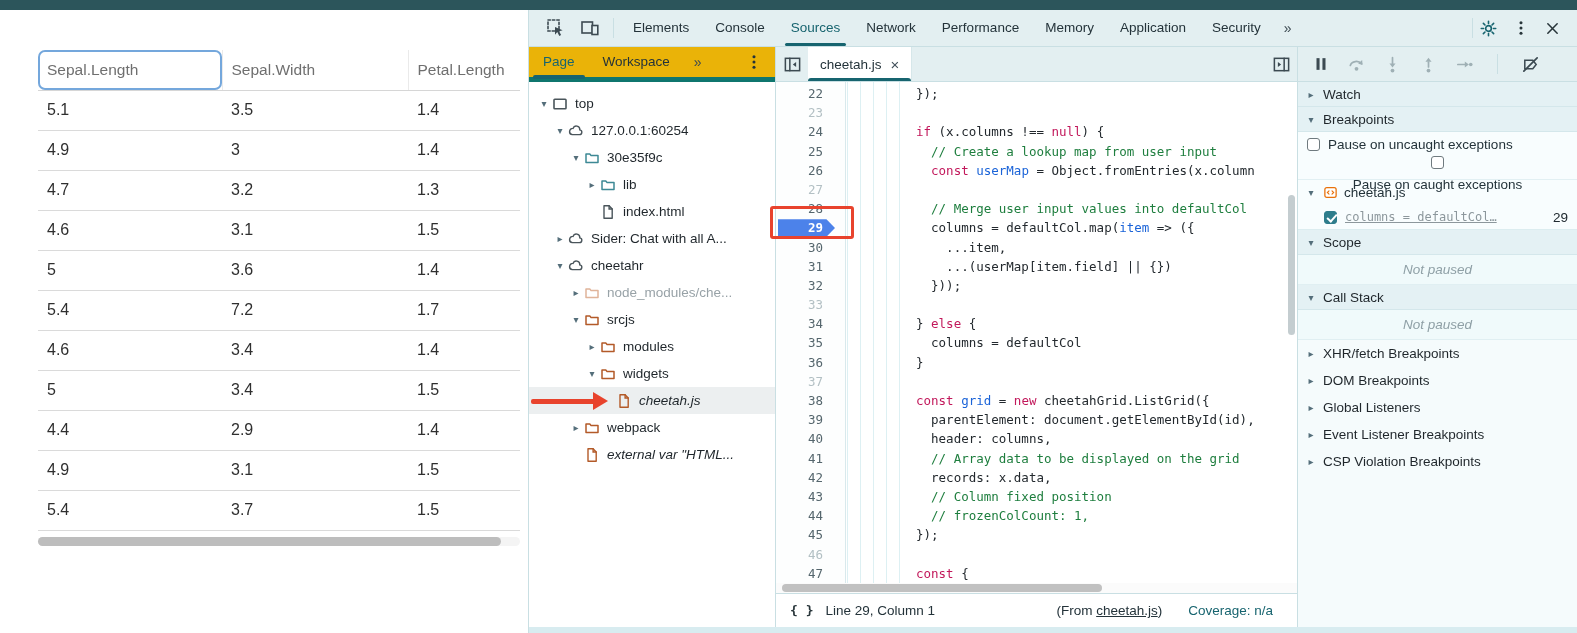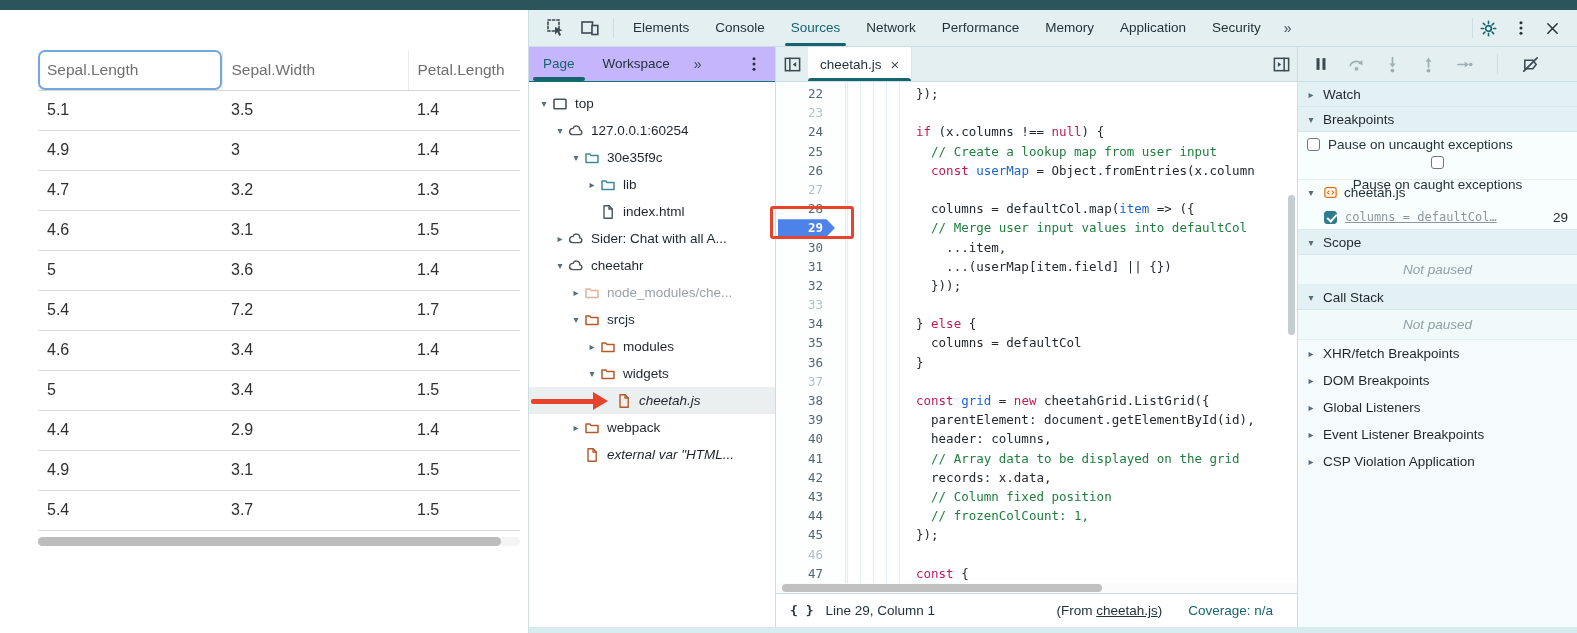--- a/index.html
+++ b/index.html
@@ -35,21 +35,21 @@
   .mt-spacer{flex:1;}
   .right-icons{display:flex;align-items:center;gap:14px;padding-right:16px;}
   .right-icons .teal{color:#17646F;}
   .right-icons .dark{color:#28353A;}
 
   .panes{position:absolute;left:0;top:37px;right:0;bottom:6px;display:flex;}
   .bottom-strip{position:absolute;left:0;bottom:0;width:100%;height:6px;background:#D8ECF0;}
 
   
   .navigator{width:247px;background:#fff;border-right:1px solid #C9DFE3;display:flex;flex-direction:column;}
-  .nav-tabbar{height:35px;background:#c4b5fd;border-bottom:1px solid #0f766e;display:flex;align-items:center;flex:0 0 35px;}
+  .nav-tabbar{height:35px;background:#eab308;border-bottom:5px solid #0f766e;display:flex;align-items:center;flex:0 0 35px;}
   .nav-tab{padding:0 14px;height:34px;line-height:34px;position:relative;color:#24333A;}
   .nav-tab.active{color:#17646F;}
   .nav-tab.active::after{content:'';position:absolute;left:4px;right:4px;bottom:0;height:4px;background:#17646F;border-radius:4px;}
   .tree{flex:1;background:#fff;padding-top:8px;position:relative;overflow:hidden;}
   .trow{height:27px;display:flex;align-items:center;font-size:13.5px;color:#1F262B;white-space:nowrap;}
   .trow.selected{background:#ECEFF0;}
   .trow .exp{width:14px;text-align:center;font-size:10px;color:#546E7A;flex:0 0 14px;}
   .trow .icon{width:18px;margin-right:6px;flex:0 0 18px;}
   .trow .lbl.italic{font-style:italic;}
   .trow .lbl.muted{color:#98A2A7;}
@@ -465,22 +465,22 @@
         <div class="guide" style="left:97px"></div>
           <div class="guide" style="left:110px"></div>
         <div class="guide" style="left:123px"></div>
         <div class="code-lines" id="code-lines">
             <div class="cline"><span class="tk-p">});</span></div>
             <div class="cline">&nbsp;</div>
             <div class="cline"><span class="tk-k">if</span><span class="tk-p"> (x.columns !== </span><span class="tk-k">null</span><span class="tk-p">) {</span></div>
             <div class="cline"><span class="tk-c">  // Create a lookup map from user input</span></div>
             <div class="cline"><span class="tk-p">  </span><span class="tk-k">const</span><span class="tk-p"> </span><span class="tk-v">userMap</span><span class="tk-p"> = Object.fromEntries(x.column</span></div>
             <div class="cline">&nbsp;</div>
+            <div class="cline"><span class="tk-c">  // Merge user input values into defaultCol</span></div>
             <div class="cline"><span class="tk-p">  columns = defaultCol.map(</span><span class="tk-v">item</span><span class="tk-p"> =&gt; ({</span></div>
-            <div class="cline"><span class="tk-c">  // Merge user input values into defaultCol</span></div>
             <div class="cline"><span class="tk-p">    ...item,</span></div>
             <div class="cline"><span class="tk-p">    ...(userMap[item.field] || {})</span></div>
             <div class="cline"><span class="tk-p">  }));</span></div>
             <div class="cline">&nbsp;</div>
             <div class="cline"><span class="tk-p">} </span><span class="tk-k">else</span><span class="tk-p"> {</span></div>
             <div class="cline"><span class="tk-p">  columns = defaultCol</span></div>
             <div class="cline"><span class="tk-p">}</span></div>
             <div class="cline">&nbsp;</div>
             <div class="cline"><span class="tk-k">const</span><span class="tk-p"> </span><span class="tk-v">grid</span><span class="tk-p"> = </span><span class="tk-k">new</span><span class="tk-p"> cheetahGrid.ListGrid({</span></div>
             <div class="cline"><span class="tk-p">  parentElement: document.getElementById(id),</span></div>
@@ -603,21 +603,21 @@
           <div class="sec-h plain">
             <span class="exp2">▸</span>
             <span>Global Listeners</span>
           </div>
           <div class="sec-h plain">
             <span class="exp2">▸</span>
             <span>Event Listener Breakpoints</span>
           </div>
           <div class="sec-h plain">
             <span class="exp2">▸</span>
-            <span>CSP Violation Application</span>
+            <span>CSP Violation Breakpoints</span>
           </div>
         </div>
     </div>
   </div>
 
   <div class="bottom-strip"></div>
   <div class="red-box"></div>
   <div class="red-arrow">
       <div class="shaft"></div>
       <div class="head"></div>

